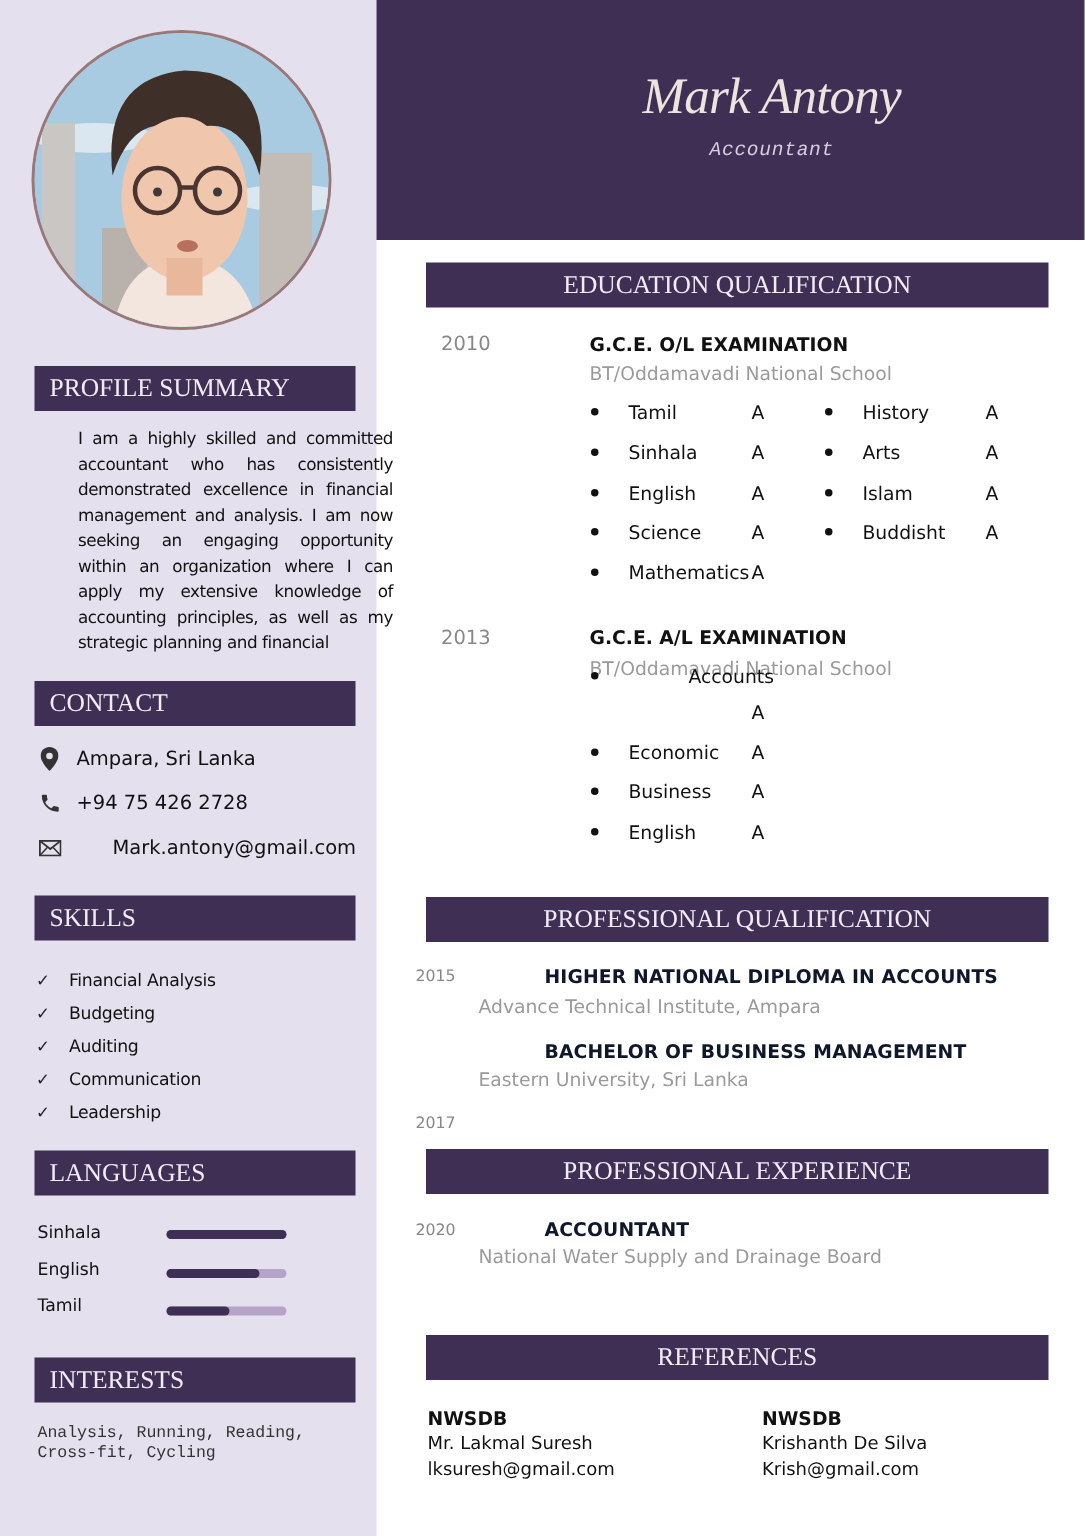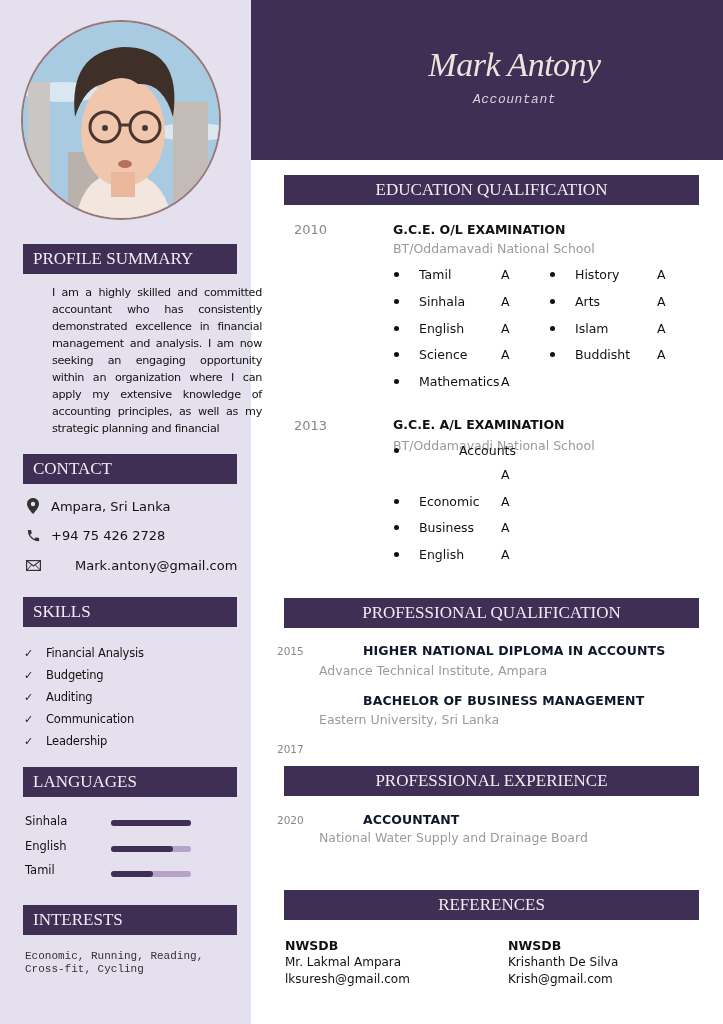--- a/index.html
+++ b/index.html
@@ -140,21 +140,21 @@
 </div>
 <div class="lang-row" style="top:863px;">
   <span>Tamil</span>
   <div class="lang-bar" style="top:8px;">
       <div class="lang-fill" style="width:52%;"></div>
     </div>
 </div>
 
 <div class="side-bar-title" style="top:905px;">INTERESTS</div>
 <div class="interests-text">
-  <div>Economic, Running, Reading,</div>
+  <div>Analysis, Running, Reading,</div>
   <div>Cross-fit, Cycling</div>
 </div>
 
 <div class="header">
   <div class="name">Mark Antony</div>
   <div class="role">Accountant</div>
 </div>
 
 <div class="main-bar" style="top:175px;">EDUCATION QUALIFICATION</div>
 
@@ -243,20 +243,20 @@
 <div class="pq-sub" style="top:712px;">Eastern University, Sri Lanka</div>
 
 <div class="main-bar" style="top:766px;">PROFESSIONAL EXPERIENCE</div>
 <div class="year-sm" style="left:277px; top:814px;">2020</div>
 <div class="pq-title" style="top:812px;">ACCOUNTANT</div>
 <div class="pq-sub" style="top:830px;">National Water Supply and Drainage Board</div>
 
 <div class="main-bar" style="top:890px;">REFERENCES</div>
 <div class="ref-col" style="left:285px;">
   <div class="org">NWSDB</div>
-  <div>Mr. Lakmal Ampara</div>
+  <div>Mr. Lakmal Suresh</div>
   <div>lksuresh@gmail.com</div>
 </div>
 <div class="ref-col" style="left:508px;">
   <div class="org">NWSDB</div>
   <div>Krishanth De Silva</div>
   <div>Krish@gmail.com</div>
 </div>
 
 </body></html>

